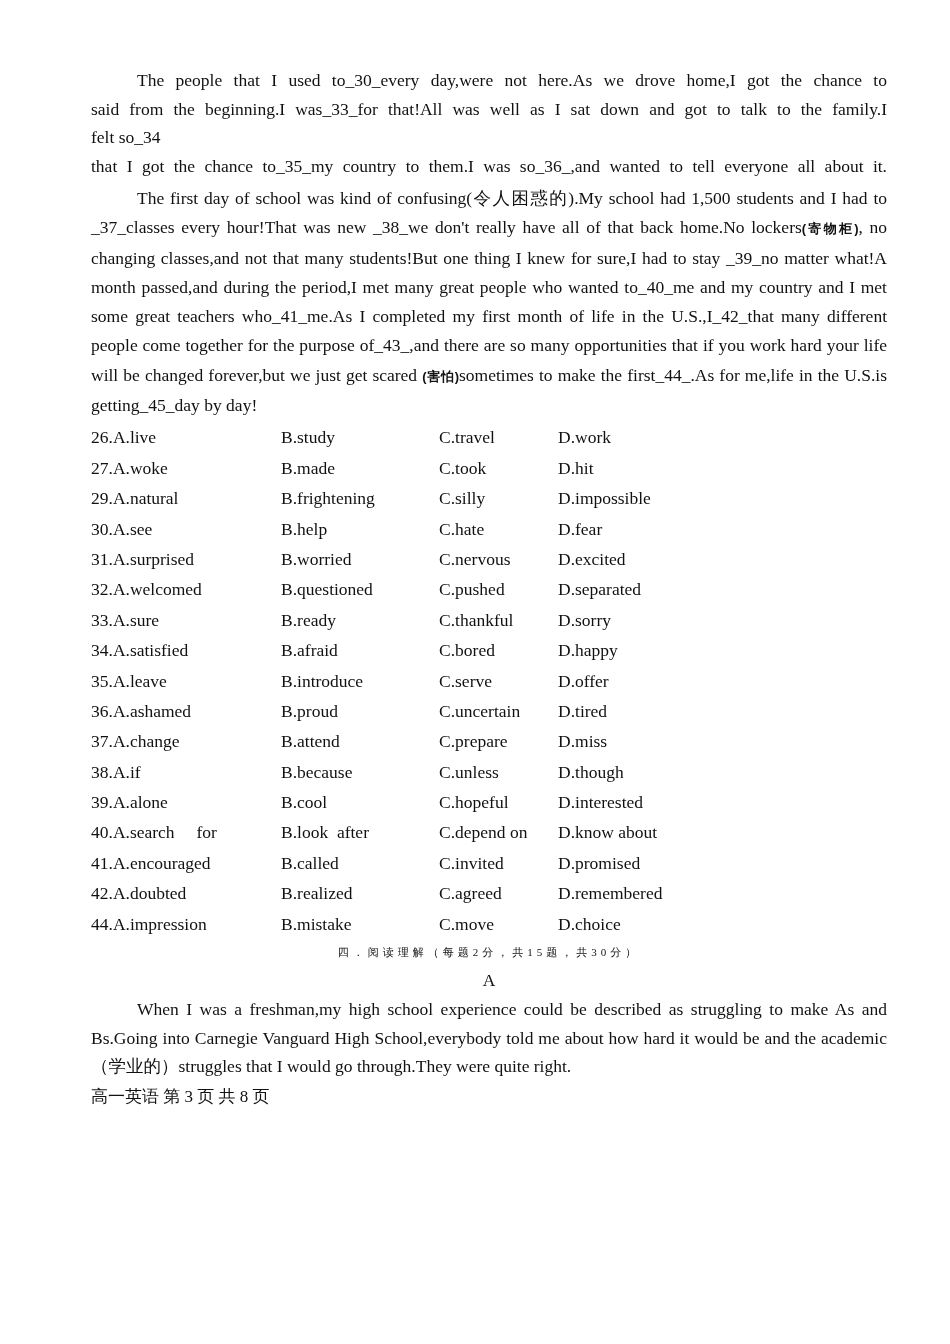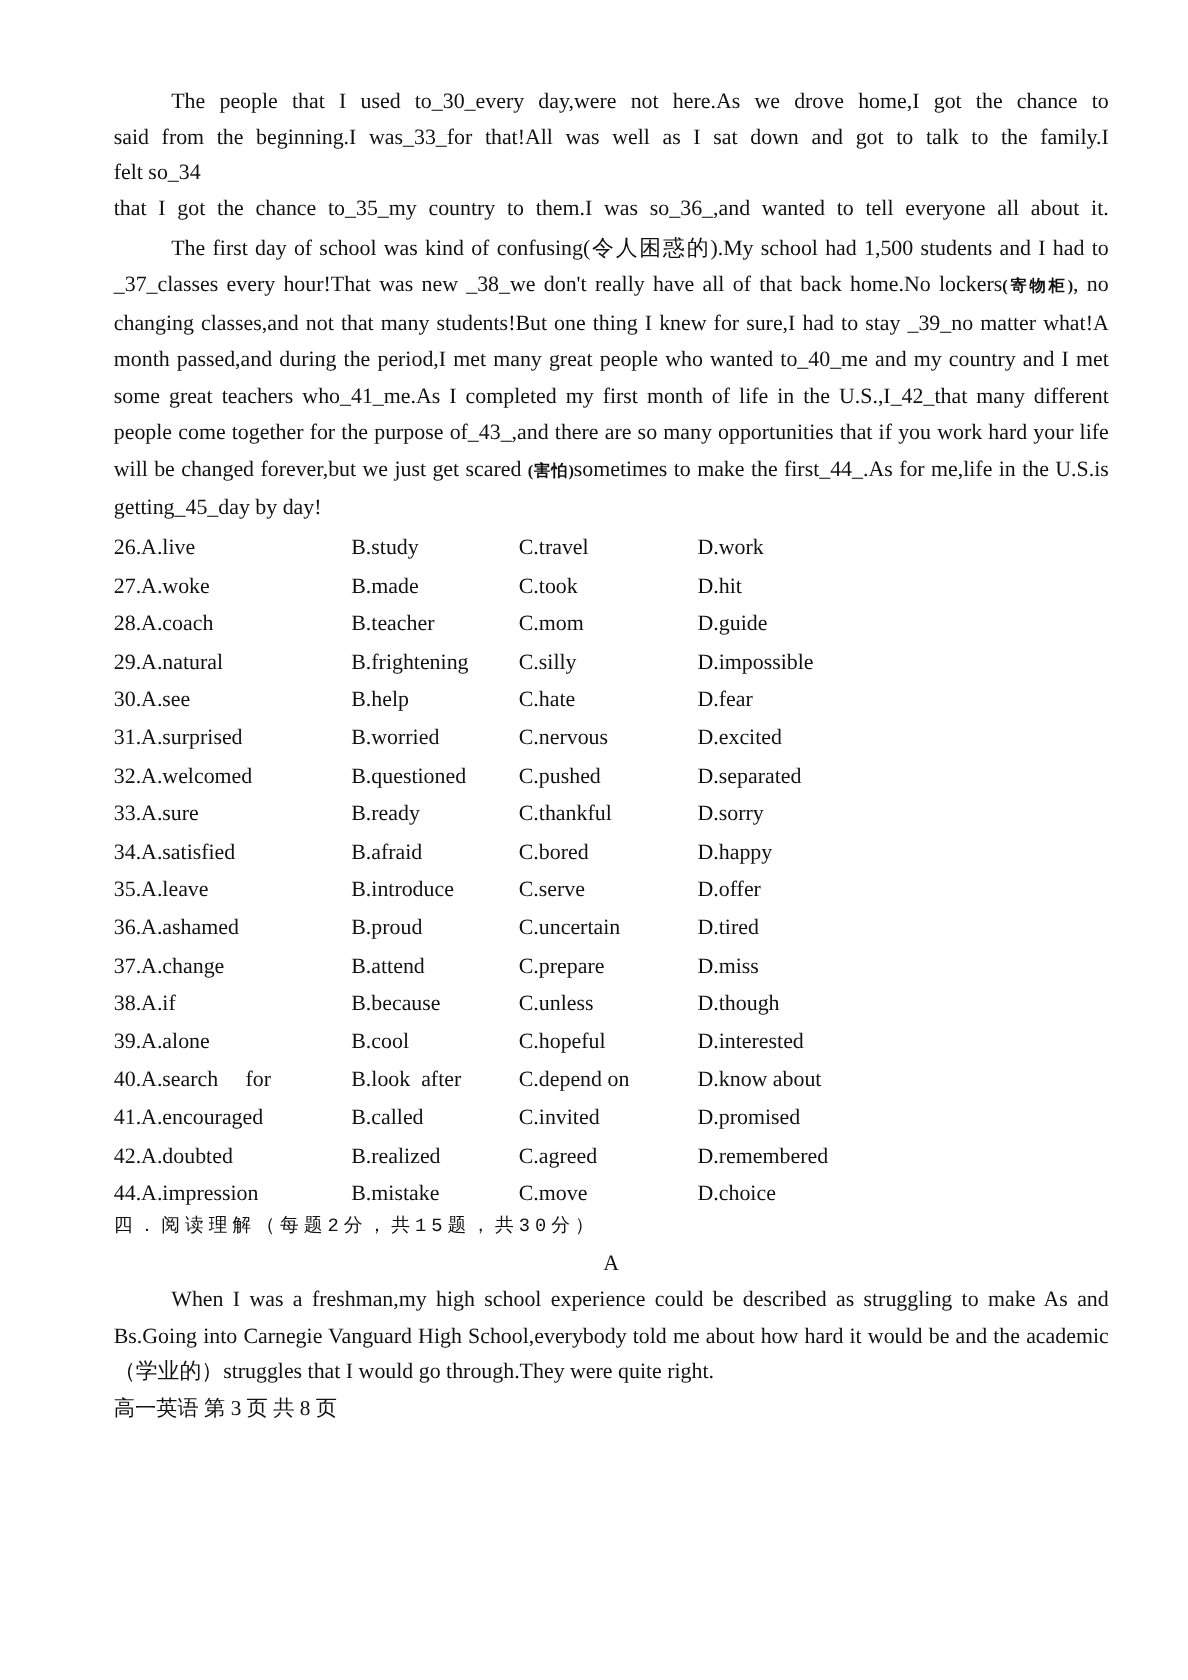--- a/index.html
+++ b/index.html
@@ -12,29 +12,29 @@
     .para {
       text-align: justify; line-height: 28.5px; margin: 0;
     }
     .para.indent { text-indent: 46px; }
     .p1 { line-height: 28.5px; }
     .p2 { margin-top: 4px; line-height: 29.3px; }
     .line { display: block; }
     .opts { margin-top: 2px; }
     .opt-row { position: relative; height: 30.4px; line-height: 30.4px; white-space: nowrap; }
     .opt { position: absolute; top: 0; }
-    .c0 { left: 0px; } .c1 { left: 190px; } .c2 { left: 324px; } .c3 { left: 467px; }
+    .c0 { left: 0px; } .c1 { left: 190px; } .c2 { left: 348px; } .c3 { left: 467px; }
     .section-title {
-      font-family: Liberation Mono, monospace; font-size: 15px; letter-spacing: 4px;
-      margin-top: 0px; height: 26px; line-height: 26px;
+      font-family: Liberation Serif, serif; font-size: 11px; letter-spacing: 4px;
+      margin-top: 0px; height: 26px; line-height: 26px; text-align: center;
     }
     .passage-label { text-align: center; height: 30px; line-height: 30px; }
     .p3 { line-height: 28.5px; }
     .footer { text-align: left; font-size: 17px; margin-top: 2px; height: 28px; line-height: 28px; }
-    .small-cjk { font-family: Liberation Serif, serif; font-size: 13px; font-weight: bold; }
+    .small-cjk { font-family: Liberation Sans, sans-serif; font-size: 13px; font-weight: bold; }
   </style>
 </head>
 <body>
 
 <div class="page">
 
   <div class="para p1">
     <span class="line" style="text-indent:46px; text-align:justify; text-align-last:justify;">The people that I used to_30_every day,were not here.As we drove home,I got the chance to</span>
     <span class="line" style="text-align:justify; text-align-last:justify;">said from the beginning.I was_33_for that!All was well as I sat down and got to talk to the family.I</span>
     <span class="line">felt so_34</span>
@@ -50,26 +50,20 @@
         <span class="opt c0">26.A.live</span>
         <span class="opt c1">B.study</span>
         <span class="opt c2">C.travel</span>
         <span class="opt c3">D.work</span>
       </div>
     <div class="opt-row">
         <span class="opt c0">27.A.woke</span>
         <span class="opt c1">B.made</span>
         <span class="opt c2">C.took</span>
         <span class="opt c3">D.hit</span>
-      </div>
-    <div class="opt-row">
-        <span class="opt c0">28.A.coach</span>
-        <span class="opt c1">B.teacher</span>
-        <span class="opt c2">C.mom</span>
-        <span class="opt c3">D.guide</span>
       </div>
     <div class="opt-row">
         <span class="opt c0">29.A.natural</span>
         <span class="opt c1">B.frightening</span>
         <span class="opt c2">C.silly</span>
         <span class="opt c3">D.impossible</span>
       </div>
     <div class="opt-row">
         <span class="opt c0">30.A.see</span>
         <span class="opt c1">B.help</span>

